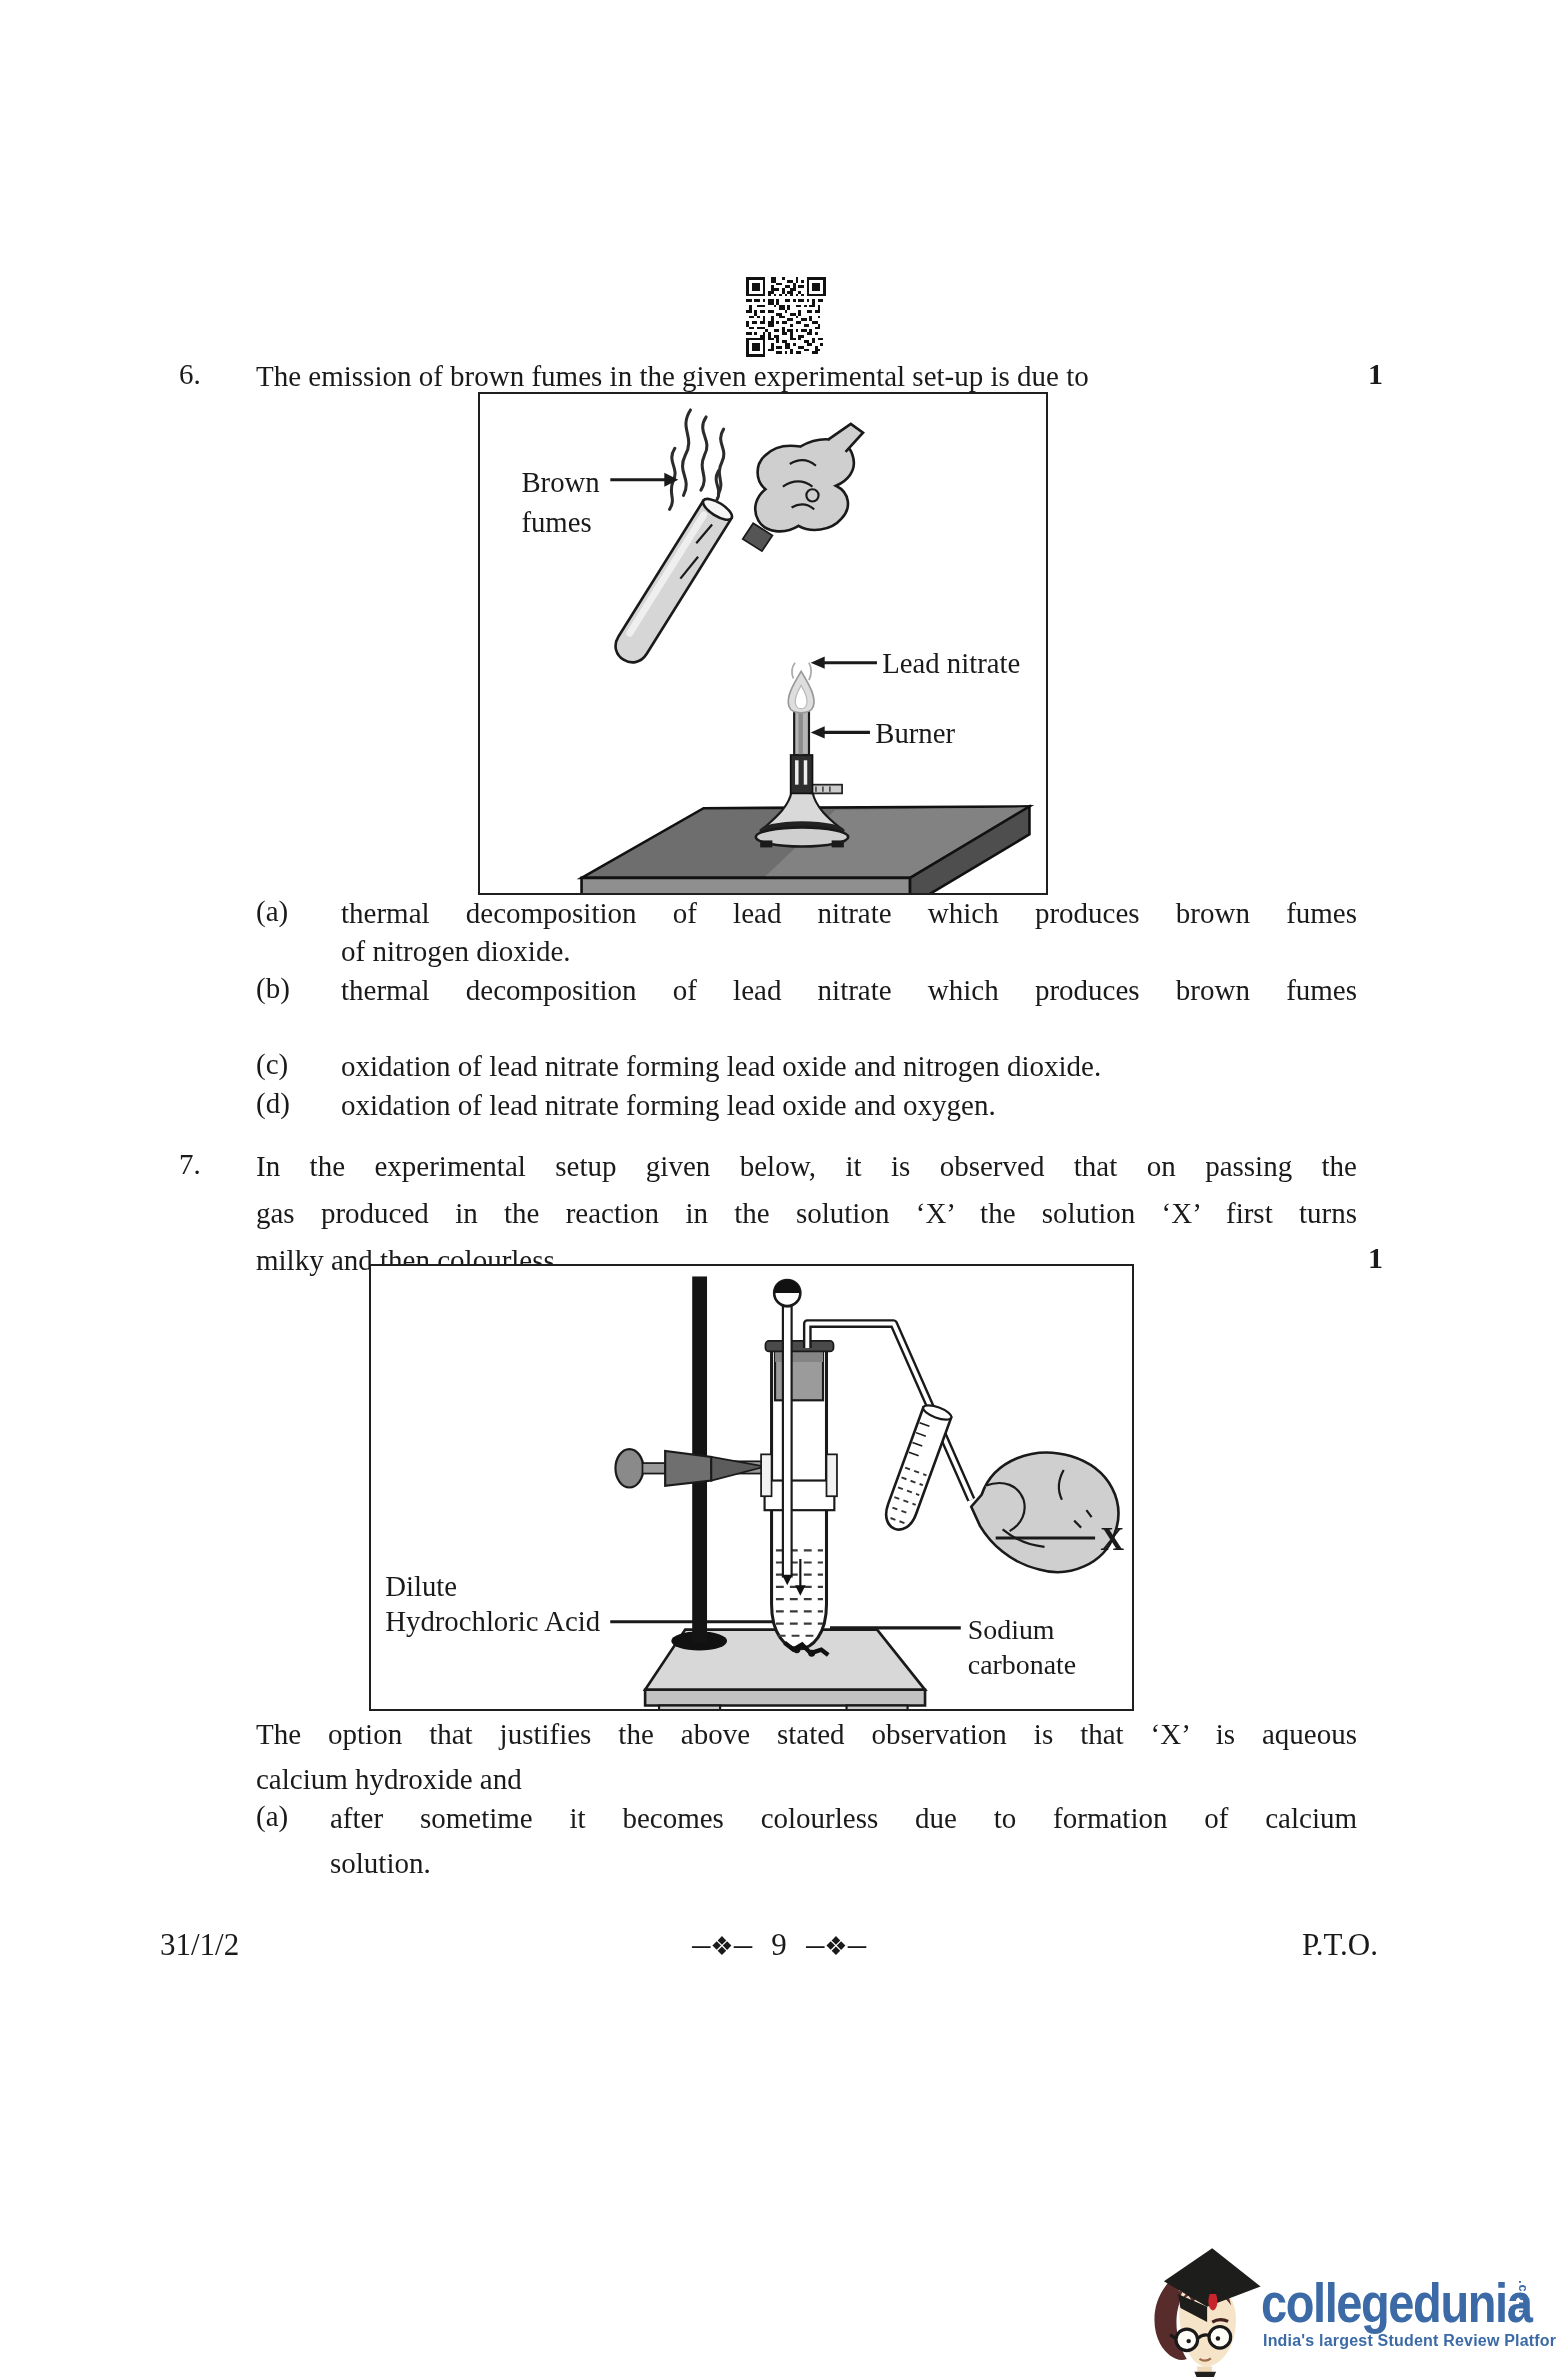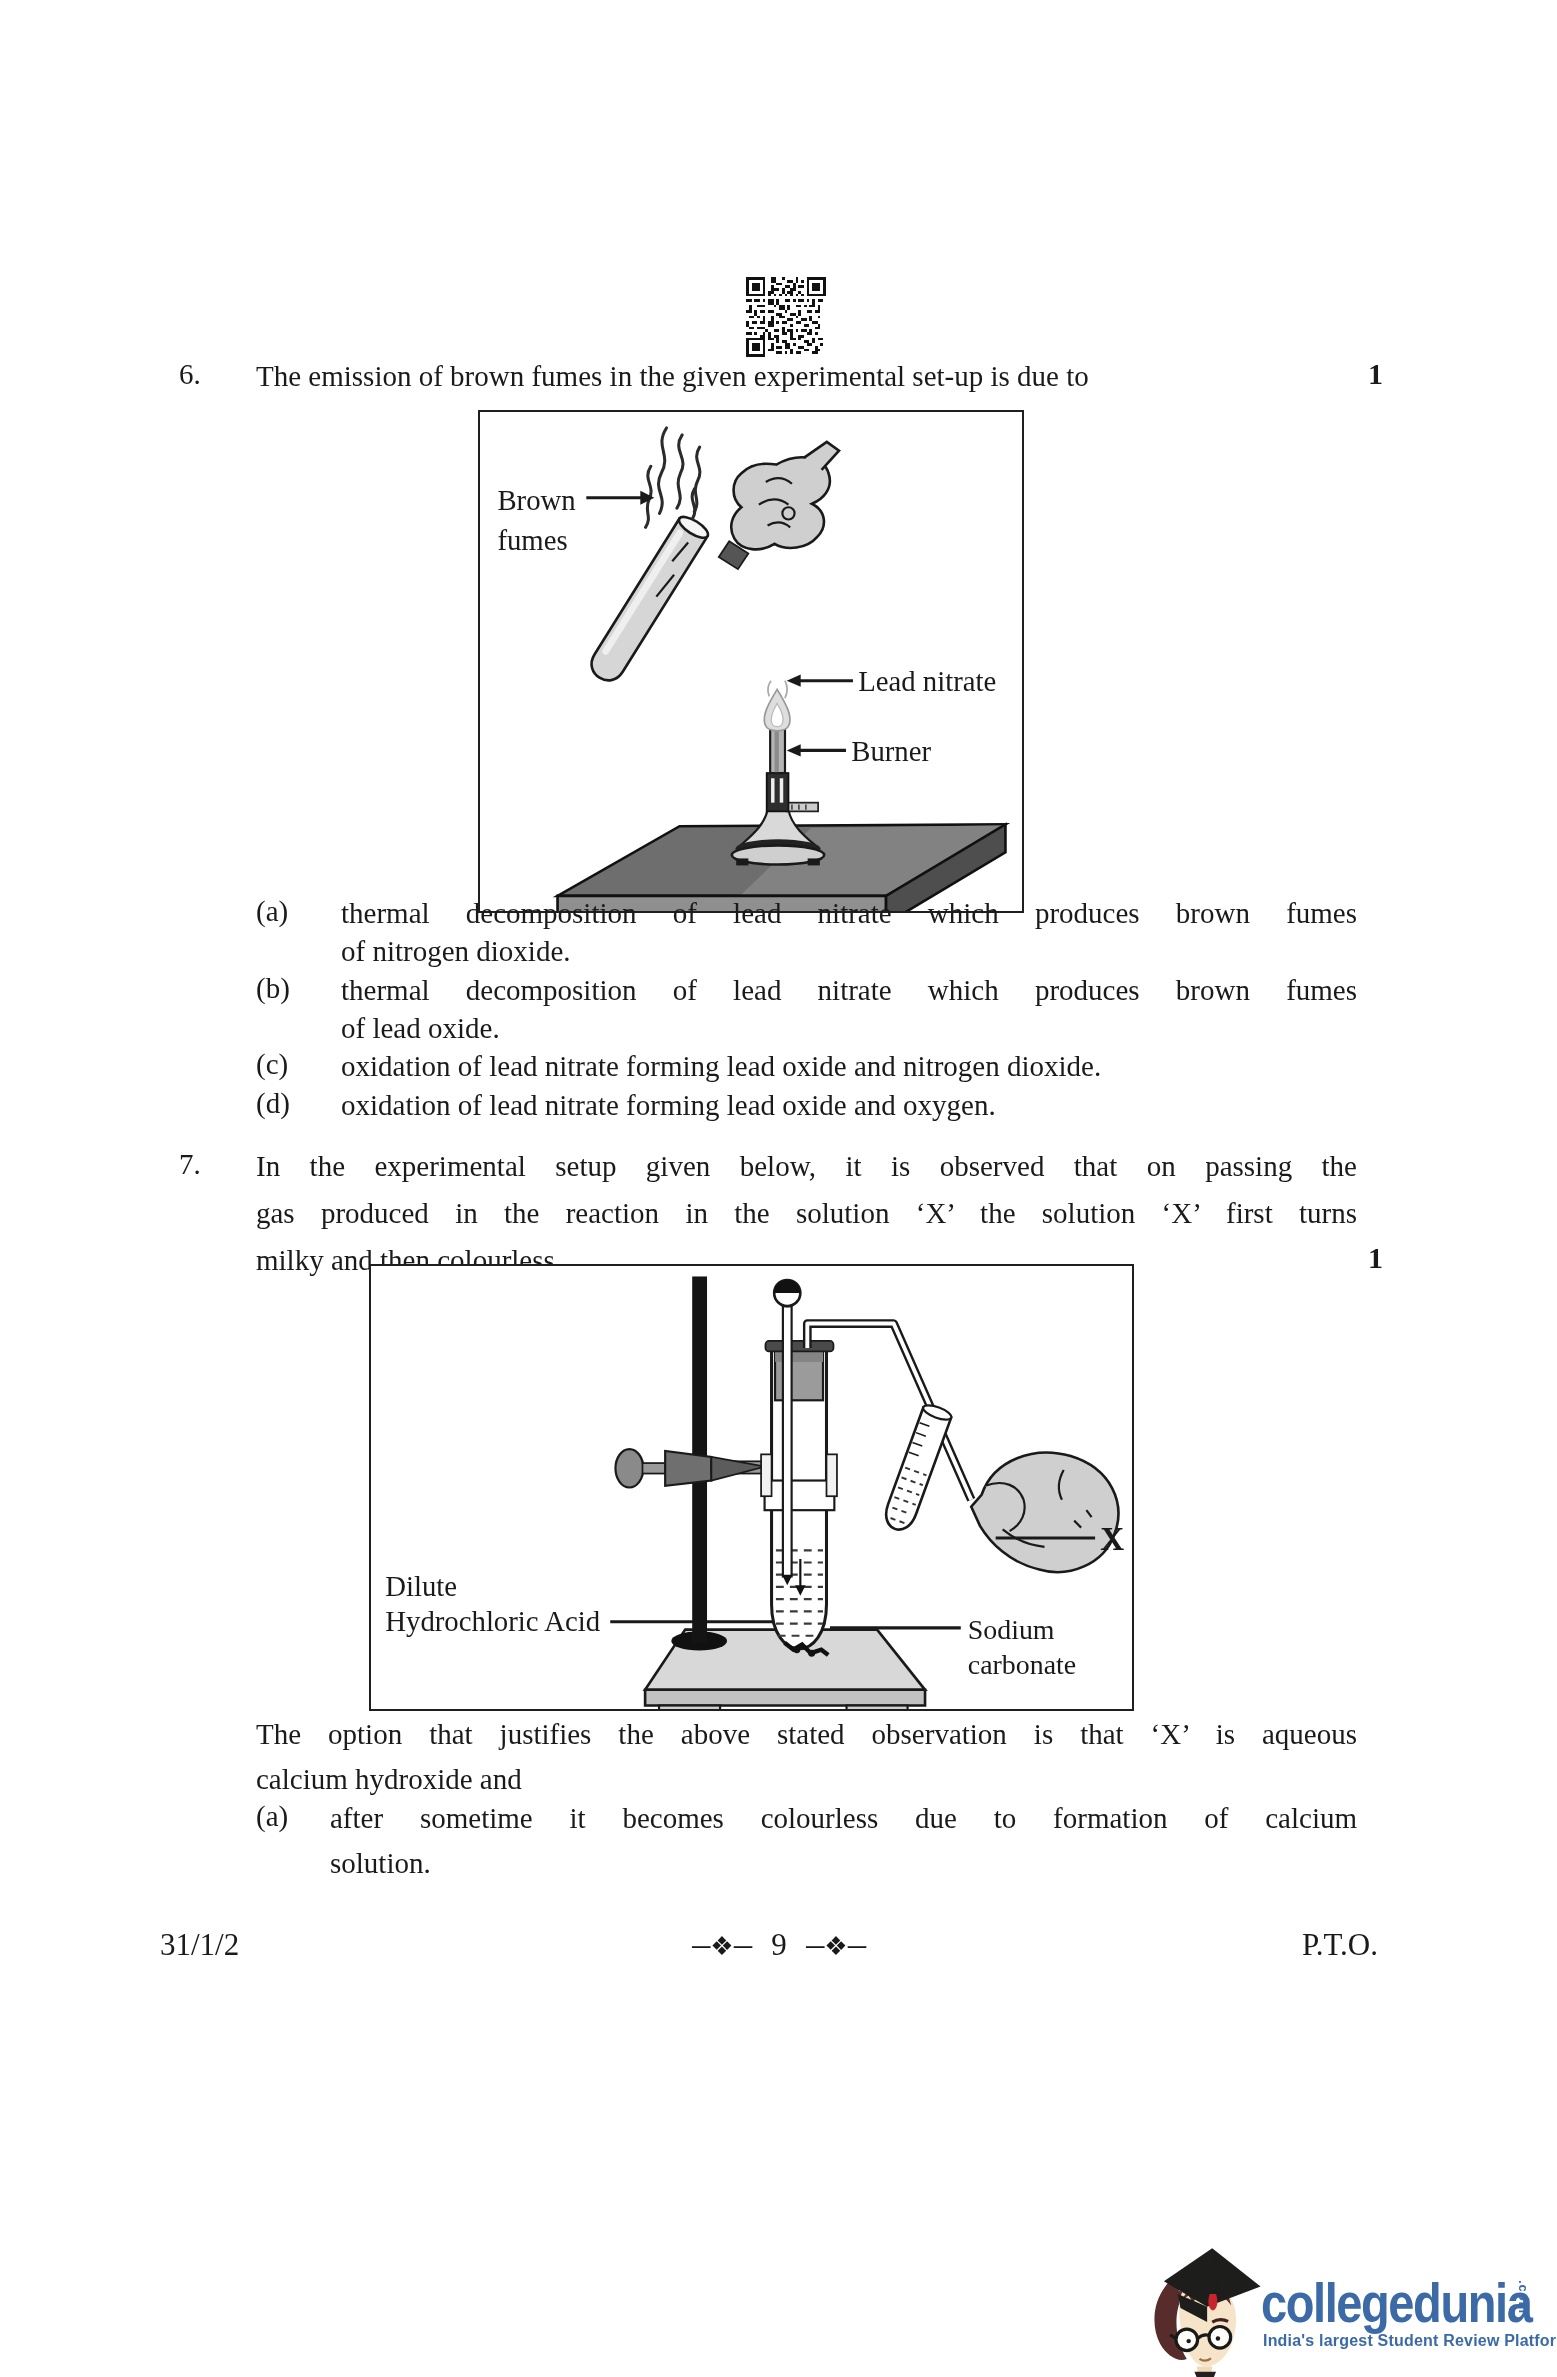--- a/index.html
+++ b/index.html
@@ -167,21 +167,21 @@
         <rect x="21" y="26" width="2" height="1"></rect>
         <rect x="24" y="27" width="2" height="1"></rect>
         <rect x="26" y="26" width="1" height="1"></rect>
     </g>
   </svg>
 
   <div class="abs qnum" style="left:179px;top:358px;">6.</div>
   <div class="abs qtext nowrap" style="left:256px;top:358px;width:1081px;">The emission of brown fumes in the given experimental set-up is due to</div>
   <div class="abs marks" style="left:1326px;top:357px;width:57px;">1</div>
 
-  <div class="abs figbox" style="left:478px;top:410px;width:542px;height:499px;">
+  <div class="abs figbox" style="left:478px;top:392px;width:542px;height:499px;padding-left:24px;">
     <svg width="542" height="499" viewBox="0 0 622 572">
 
       <g>
         <polygon points="229,475 603,473 466,555 89,555" fill="#6e6e6e" stroke="#111" stroke-width="3"></polygon>
         <polygon points="380,477 600,474 466,553 300,553" fill="#828282"></polygon>
         <polygon points="89,555 466,555 466,587 89,587" fill="#8f8f8f" stroke="#111" stroke-width="3"></polygon>
         <polygon points="603,473 466,555 466,587 603,505" fill="#4e4e4e" stroke="#111" stroke-width="3"></polygon>
       </g>
 
       <g>
@@ -253,21 +253,20 @@
     <span class="abs optlabel" style="left:0;top:0;">(a)</span>
     <div class="qtext" style="margin-left:85px;">
       <div class="jline" style="height:38px;">thermal decomposition of lead nitrate which produces brown fumes</div>
       <div class="nowrap">of nitrogen dioxide.</div>
     </div>
   </div>
   <div class="abs" style="left:256px;top:972px;width:1101px;">
     <span class="abs optlabel" style="left:0;top:0;">(b)</span>
     <div class="qtext" style="margin-left:85px;">
       <div class="jline" style="height:38px;">thermal decomposition of lead nitrate which produces brown fumes</div>
-      <div class="nowrap">of lead oxide.</div>
     </div>
   </div>
   <div class="abs" style="left:256px;top:1048px;width:1101px;">
     <span class="abs optlabel" style="left:0;top:0;">(c)</span>
     <div class="qtext nowrap" style="margin-left:85px;">oxidation of lead nitrate forming lead oxide and nitrogen dioxide.</div>
   </div>
   <div class="abs" style="left:256px;top:1087px;width:1101px;">
     <span class="abs optlabel" style="left:0;top:0;">(d)</span>
     <div class="qtext nowrap" style="margin-left:85px;">oxidation of lead nitrate forming lead oxide and oxygen.</div>
   </div>

